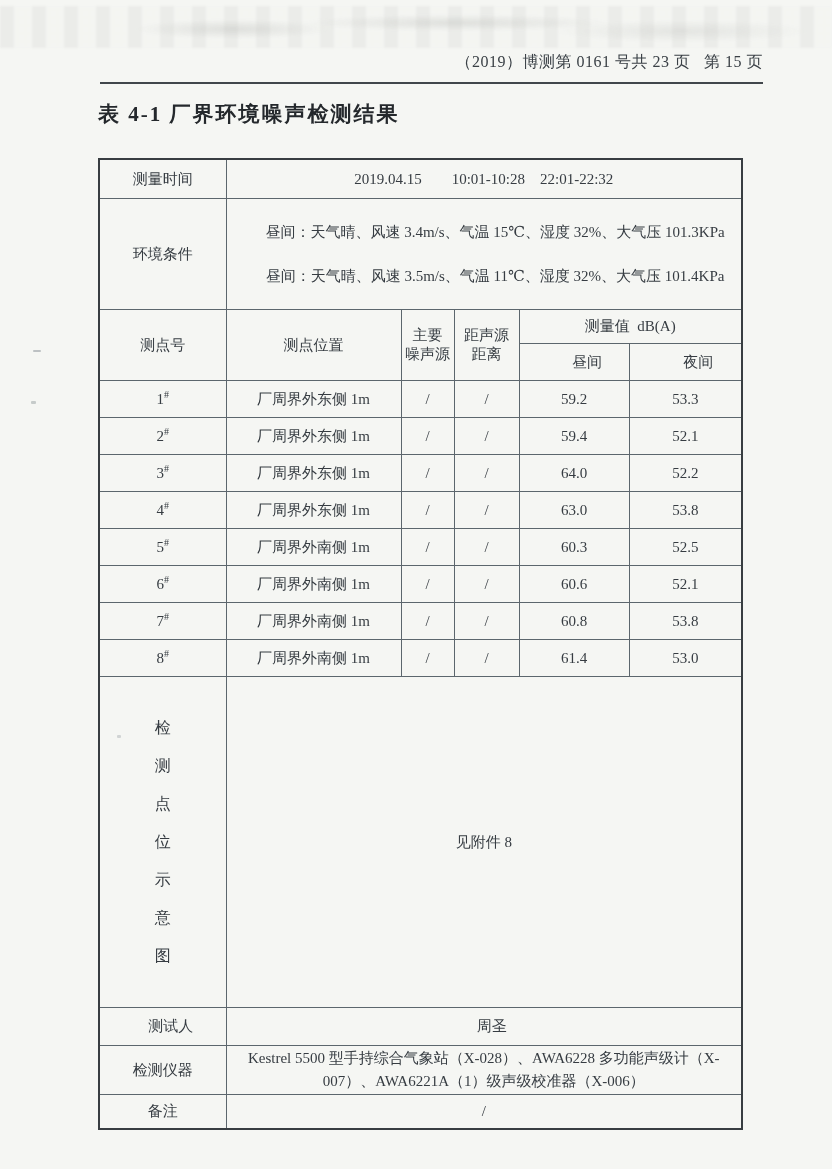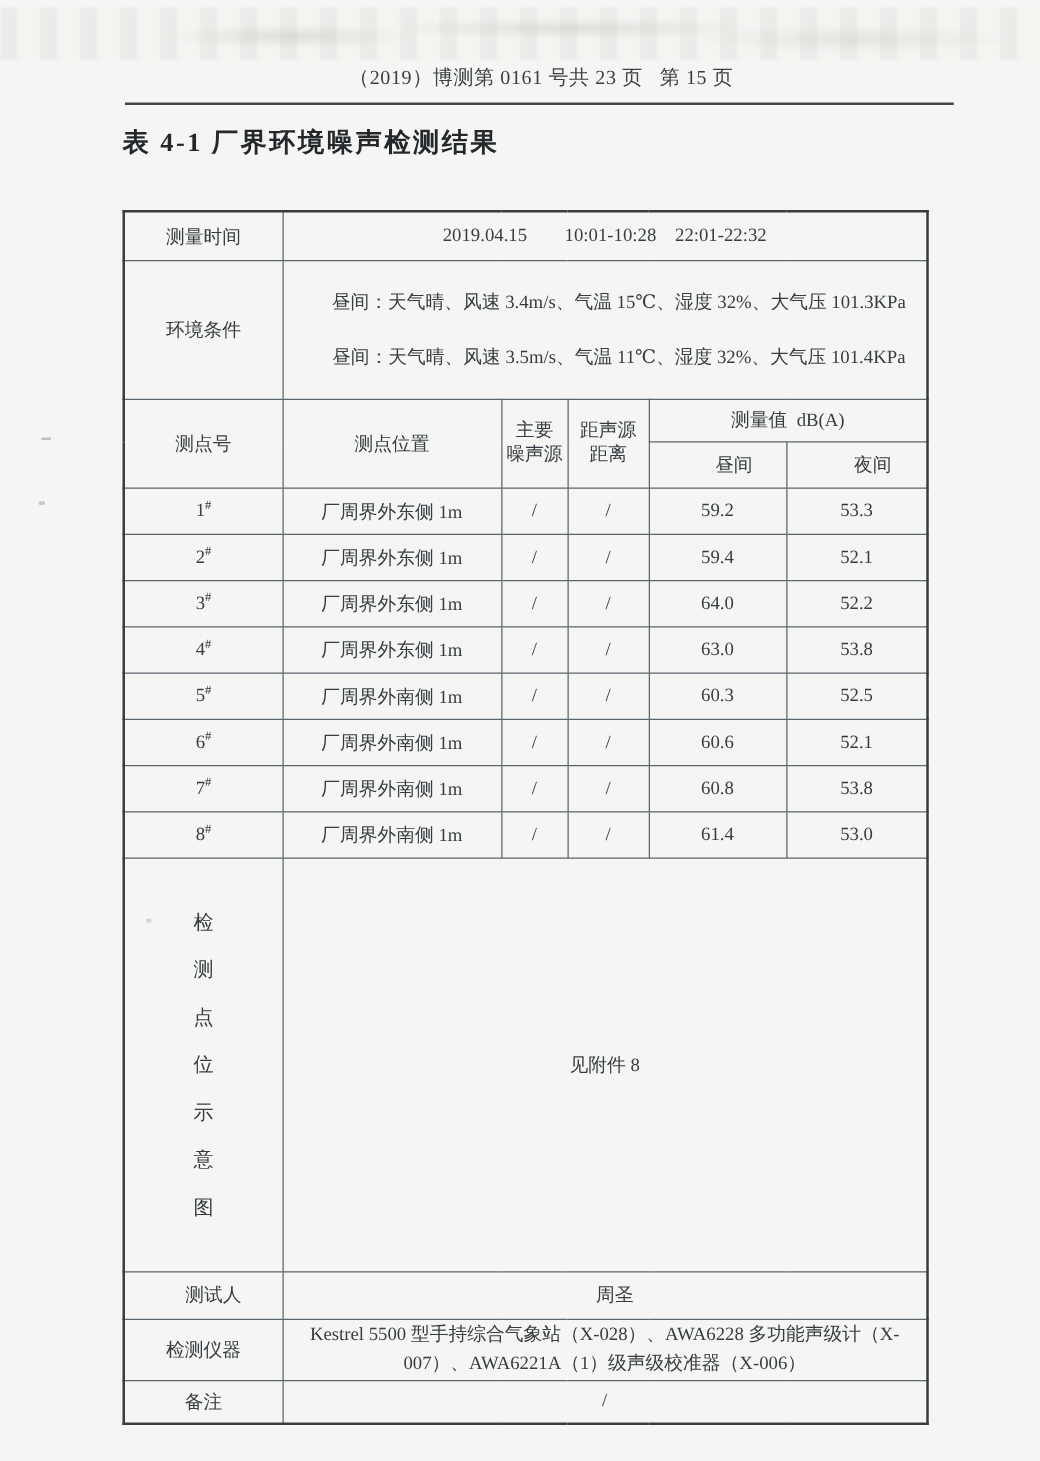--- a/index.html
+++ b/index.html
@@ -21,36 +21,36 @@
       repeating-linear-gradient(90deg, rgba(120,122,118,.10) 0 14px, rgba(200,202,198,.04) 14px 32px);
     filter:blur(1px); opacity:.75;
   }
   .mark { position:absolute; background:#8e969a; border-radius:1px; }
   .mark.m1 { left:33px;  top:350px; width:8px; height:2px; opacity:.55; }
   .mark.m2 { left:31px;  top:401px; width:5px; height:3px; opacity:.45; }
   .mark.m3 { left:117px; top:735px; width:4px; height:3px; opacity:.35; }
 
   .doc-header {
     position:absolute; left:103px; top:52px; width:660px;
-    display:flex; justify-content:center;
+    display:flex; justify-content:flex-end;
     font-size:16px; letter-spacing:.5px; color:#3a4046;
     white-space:pre;
   }
   .header-rule {
     position:absolute; left:100px; top:82px; width:663px; height:2px;
     background:#41464b;
   }
   .page-title {
     position:absolute; left:98px; top:100px; width:643px;
     font-size:21px; font-weight:bold;
     letter-spacing:2px; color:#24282c; white-space:pre;
   }
 
   table.noise {
-    position:absolute; left:98px; top:168px; width:643px;
+    position:absolute; left:98px; top:158px; width:643px;
     border-collapse:collapse; table-layout:fixed;
     font-size:15px; color:#363c42;
     border:2px solid #383d41;
   }
   table.noise td {
     border:1px solid #5c666d;
     padding:0; text-align:center; vertical-align:middle;
     overflow:hidden;
   }
   tr.r-time  td { height:38px; }

